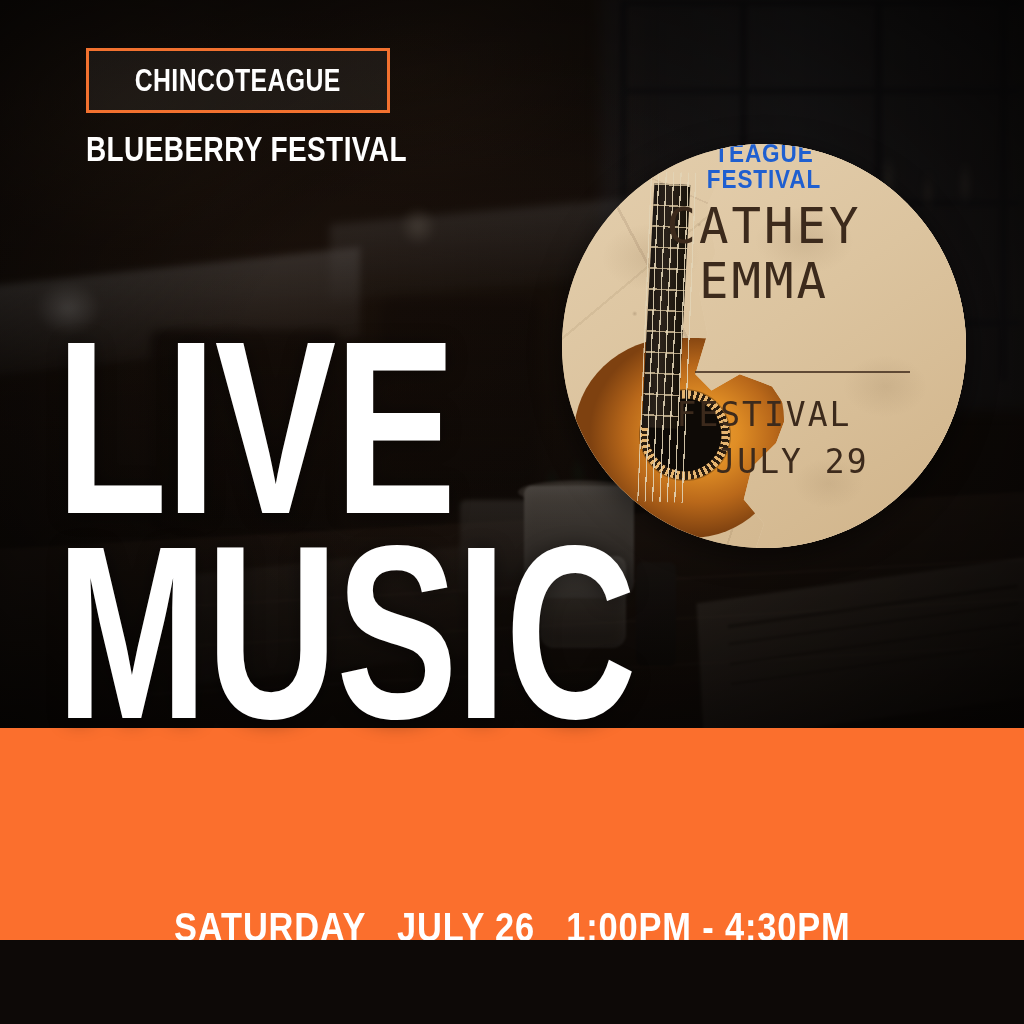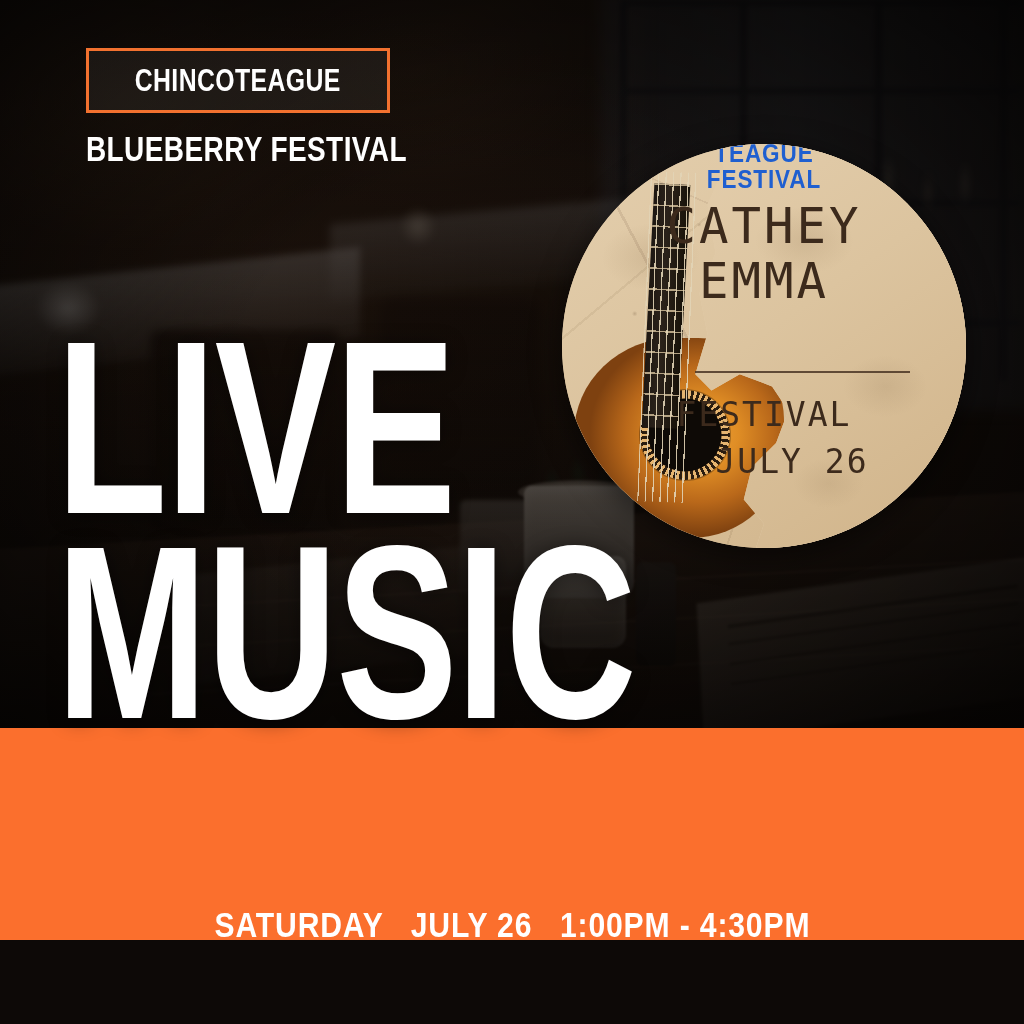--- a/index.html
+++ b/index.html
@@ -405,21 +405,21 @@
   }
   .c-date span { display:block; }
   .c-date .d2 { padding-left:56px; }
   .c-date .d3 { padding-left:56px; }
 
   
   .footer {
     position:absolute; left:0; top:905px; width:1024px;
     text-align:center;
     color:#fff;
-    font-size:35px;
+    font-size:40px;
     font-weight:700;
     letter-spacing:1px;
   }
   .footer-inner { display:inline-block; transform:scaleX(.86); white-space:pre; }
 </style>
 </head>
 <body>
 
 <div id="poster">
 
@@ -495,21 +495,21 @@
 
     <div class="c-artist">
       <span>CATHEY</span>
       <span>EMMA</span>
     </div>
 
     <div class="c-rule"></div>
 
     <div class="c-date">
       <span class="d1">FESTIVAL</span>
-      <span class="d2">JULY 26</span>
+      <span class="d2">JULY 29</span>
     </div>
   </div>
 
   <div class="footer">
     <span class="footer-inner">SATURDAY   JULY 26   1:00PM - 4:30PM</span>
   </div>
 
 </div>
 
 </body></html>

